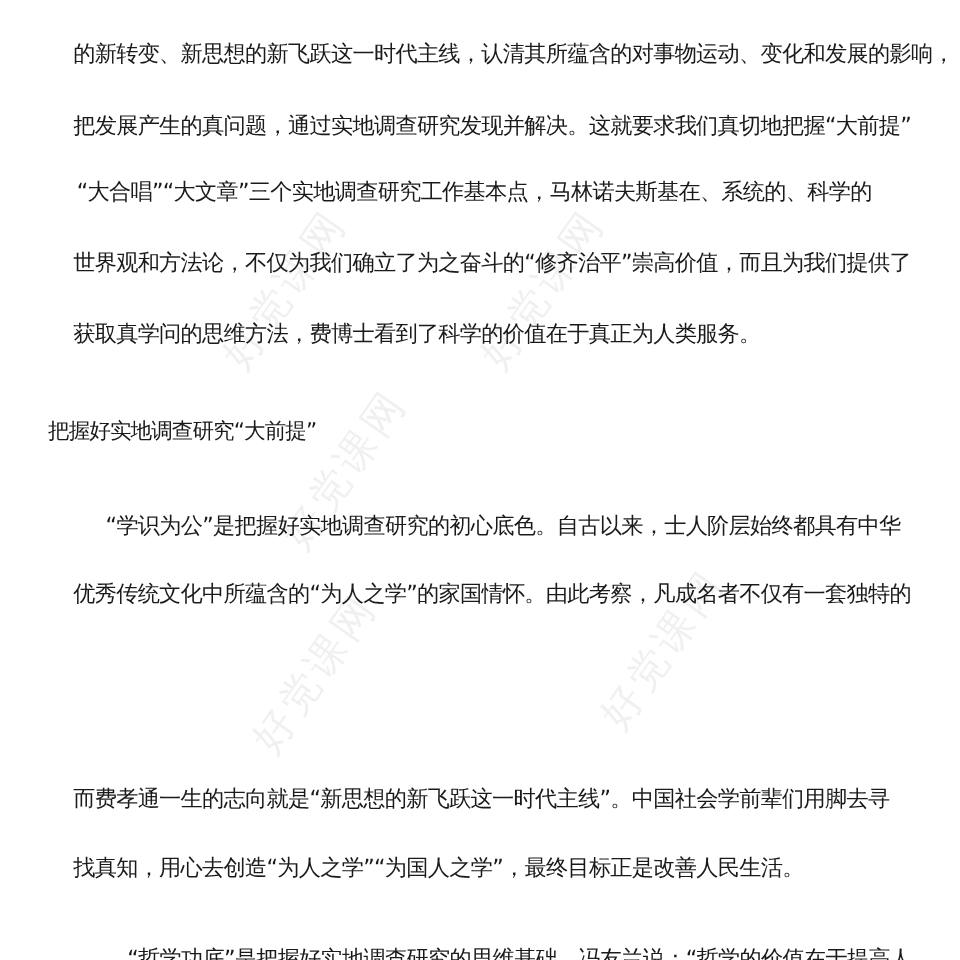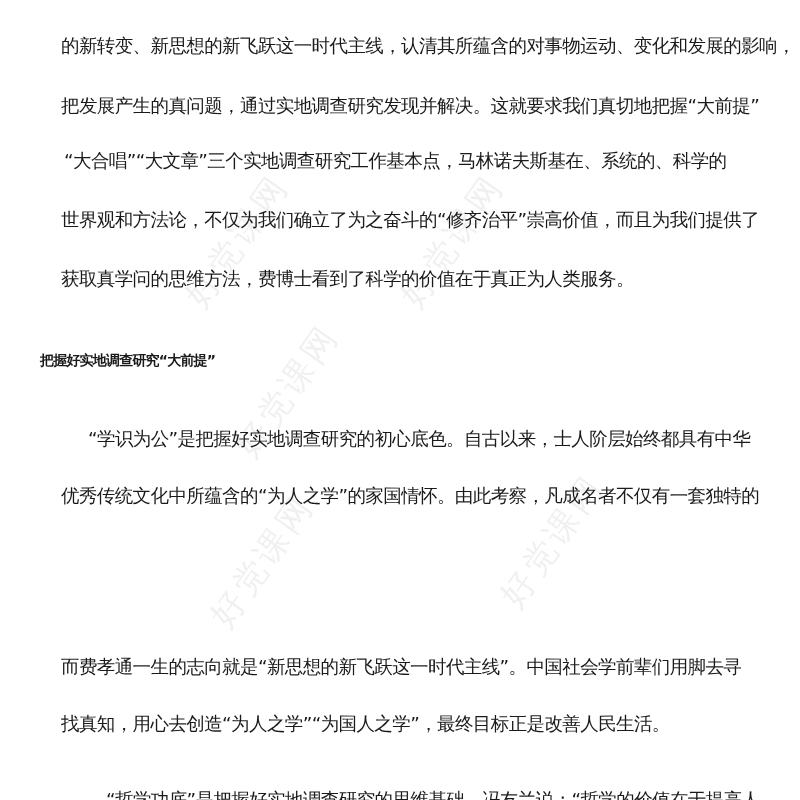--- a/index.html
+++ b/index.html
@@ -10,21 +10,21 @@
     color:#1a1a1a;
   }
   .page { position:absolute; left:0; top:0; width:800px; height:800px; }
   .line {
     position:absolute; left:17px; width:770px;
     font-size:18.5px; line-height:24px; white-space:nowrap;
     letter-spacing:-0.6px;
     margin-left:44px;
   }
   .heading {
-    position:absolute; left:40px; font-size:14px; font-weight:bold;
+    position:absolute; left:40px; font-size:18px; font-weight:normal;
     line-height:24px; white-space:nowrap; letter-spacing:-0.8px;
   }
   .wm {
     position:absolute; font-size:34px; color:rgba(0,0,0,0.06);
     transform:rotate(-55deg); transform-origin:left top; white-space:nowrap;
     letter-spacing:4px; pointer-events:none;
   }
 </style>
 </head>
 <body>

